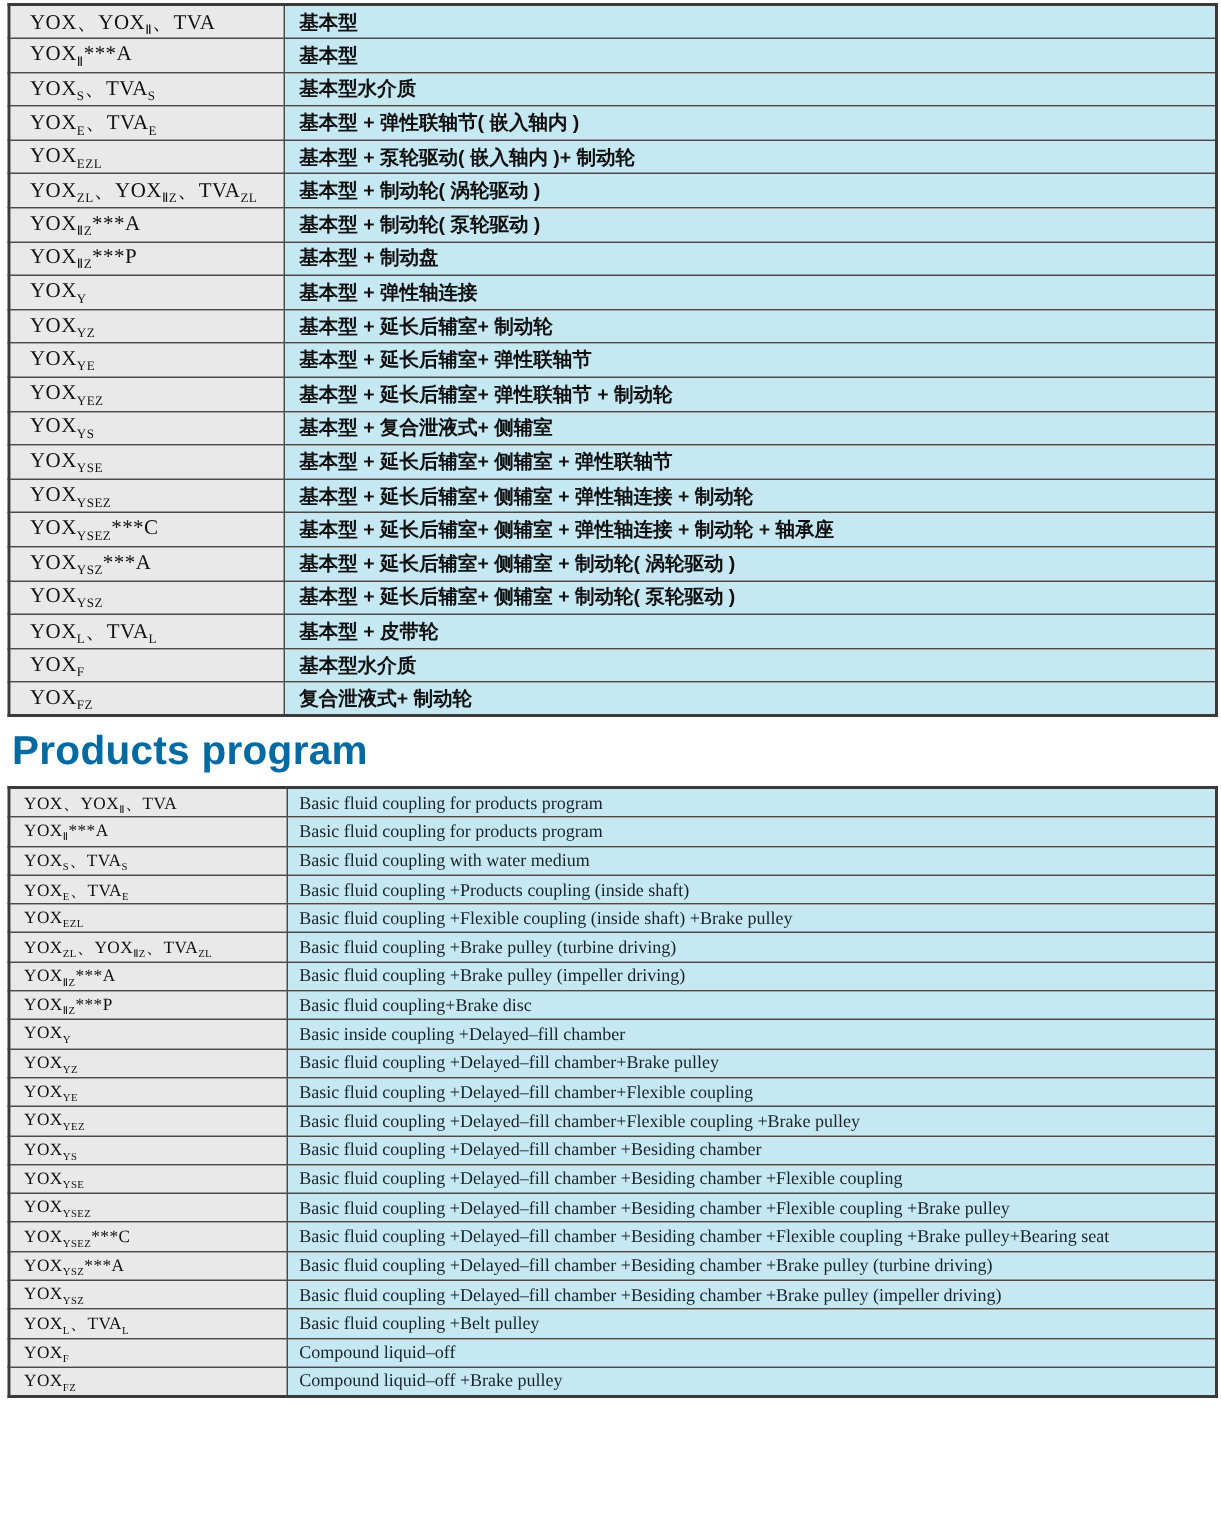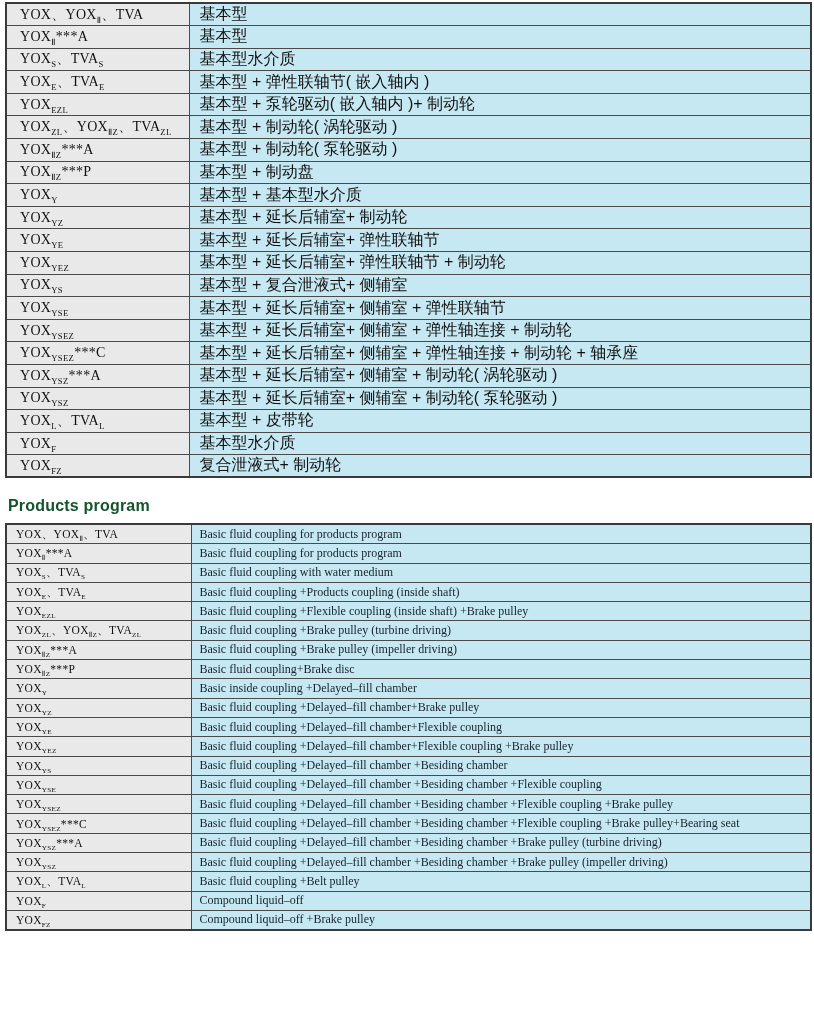--- a/index.html
+++ b/index.html
@@ -34,42 +34,42 @@
     width: 183px;
     background: #e9e9e9;
     font-family: "Liberation Serif", serif;
     font-size: 14px;
     letter-spacing: 0.3px;
     padding: 0 4px 0 13px;
     height: 22.6px;
   }
   .cn-table td.desc {
     background: #c6e8f3;
-    font-weight: normal;
-    font-size: 16px;
+    font-weight: bold;
+    font-size: 13px;
     padding: 0 4px 0 10px;
   }
 
   
   .note {
     margin: 9px 2px 0 3px;
     width: 802px;
     font-size: 13.5px;
     line-height: 25px;
     color: #141414;
   }
   .note sub { font-size: 60%; }
 
   
   .heading {
-    margin: 19px 0 0 3px;
-    font-size: 16px;
+    margin: 7px 0 0 3px;
+    font-size: 27px;
     font-weight: bold;
     letter-spacing: 0.2px;
-    color: #14532d;
+    color: #0369a1;
   }
 
   
   .en-table { margin-top: 8px; border: 2px solid #3a3a3a; }
   .en-table td {
     border: 1px solid #4a4a4a;
     vertical-align: middle;
     overflow: hidden;
     white-space: nowrap;
     font-family: "Liberation Serif", serif;
@@ -132,21 +132,21 @@
           <td class="desc">基本型 + 制动轮( 泵轮驱动 )</td>
         </tr>
 
         <tr>
           <td class="code">YOX<sub>ⅡZ</sub>***P</td>
           <td class="desc">基本型 + 制动盘</td>
         </tr>
 
         <tr>
           <td class="code">YOX<sub>Y</sub></td>
-          <td class="desc">基本型 + 基本型水介质</td>
+          <td class="desc">基本型 + 弹性轴连接</td>
         </tr>
 
         <tr>
           <td class="code">YOX<sub>YZ</sub></td>
           <td class="desc">基本型 + 延长后辅室+ 制动轮</td>
         </tr>
 
         <tr>
           <td class="code">YOX<sub>YE</sub></td>
           <td class="desc">基本型 + 延长后辅室+ 弹性联轴节</td>

